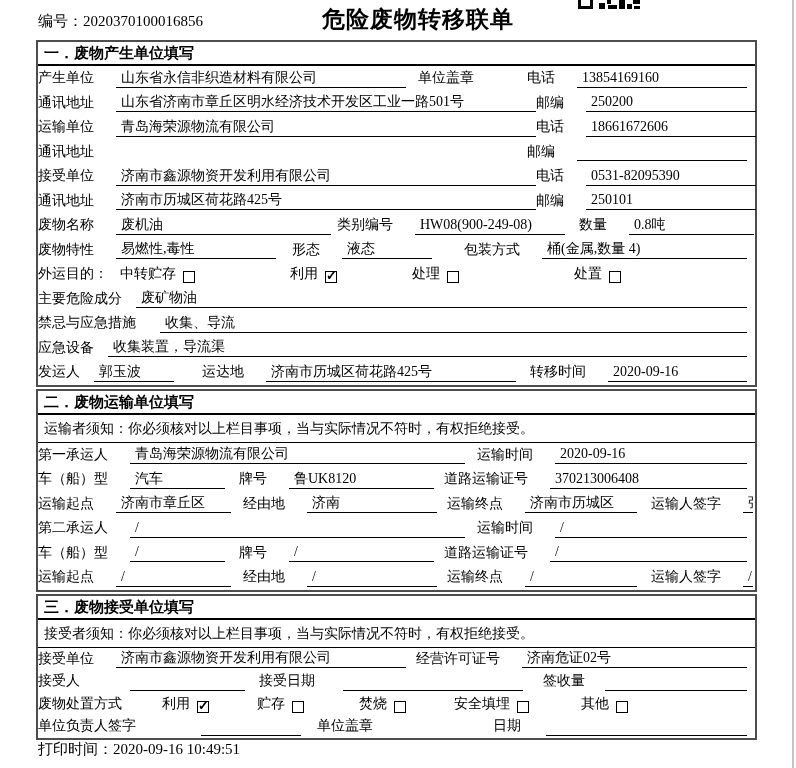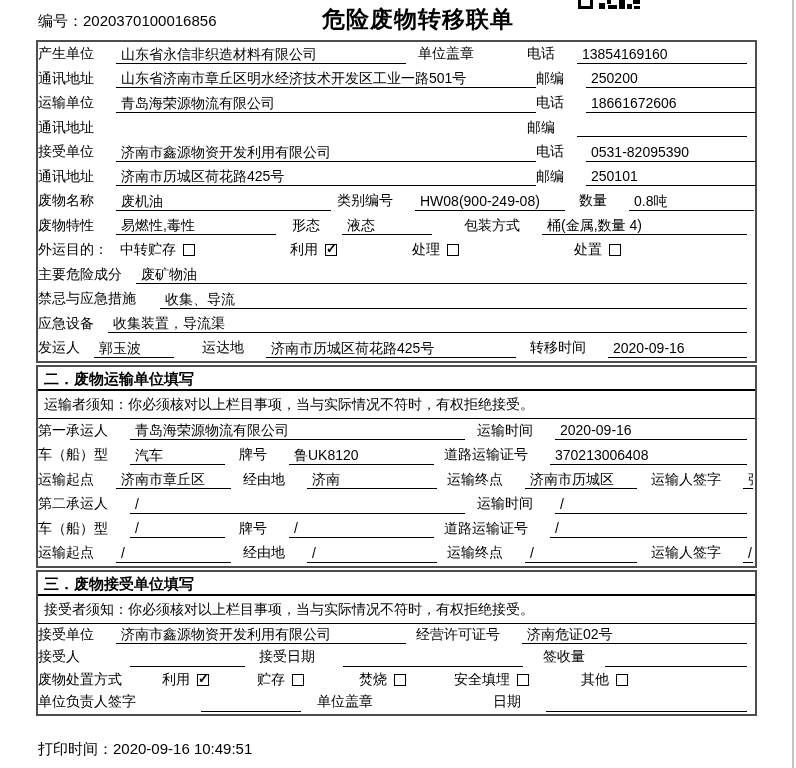--- a/index.html
+++ b/index.html
@@ -1,19 +1,19 @@
 <!DOCTYPE html>
 <html><head>
 <meta charset="utf-8">
 <style>
   * { margin:0; padding:0; box-sizing:border-box; }
   html,body { background:#ffffff; }
   .page {
     position:relative; width:796px; height:768px; background:#fff;
-    font-family:Liberation Sans, sans-serif;
+    font-family:Liberation Serif, serif;
     font-size:14px; color:#000; overflow:hidden;
   }
   .edge-line { position:absolute; top:0; right:2px; width:2px; height:768px; background:#c4c4c4; }
   .qr-frag { position:absolute; left:578px; top:0; width:62px; height:9px; }
   .hdr { position:relative; height:40px; }
   .serial { position:absolute; left:38px; top:12px; font-size:15px; white-space:nowrap; }
   .doc-title { position:absolute; left:0; right:0; top:4px; text-align:center; padding-left:40px;
     font-size:23px; font-weight:bold; letter-spacing:1px; }
   .form { position:absolute; left:36px; top:40px; width:721px; }
   .sec { border:2px solid #4d4d4d; background:#fff; }
@@ -22,21 +22,21 @@
     font-weight:bold; font-size:15px; padding-left:6px; }
   .notice { height:28px; line-height:27px; border-bottom:1px solid #000; padding-left:6px; white-space:nowrap; }
   .row { display:flex; align-items:center; padding:0 8px 0 0; white-space:nowrap; }
   .s1 .row { height:24.5px; }
   .s2 .row { height:24.5px; }
   .s3 .row { height:22.5px; }
   .lbl { flex:none; }
   .fld { flex:none; border-bottom:1px solid #000; height:19px; line-height:18px;
     padding:0 5px; margin-left:22px; overflow:hidden; }
   .grow { flex:1 1 auto; }
-  .opt { display:flex; align-items:center; }
+  .opt { display:flex; align-items:flex-end; }
   .cb { width:12px; height:12px; border:1px solid #000; margin-left:7px;
     position:relative; flex:none; }
   .cb.checked::after { content:"✓"; position:absolute; left:0px; top:-4px; font-size:13px; font-weight:bold; }
   .print-line { position:absolute; left:38px; top:740px; font-size:15px; white-space:nowrap; }
   .w80{width:80px}.w90{width:90px}.w95{width:95px}.w100{width:100px}.w112{width:112px}
   .w115{width:115px}.w125{width:125px}.w130{width:130px}.w145{width:145px}.w150{width:150px}
   .w160{width:160px}.w170{width:170px}.w180{width:180px}.w215{width:215px}.w250{width:250px}
   .w290{width:290px}.w335{width:335px}.w420{width:420px}
   .ml6{margin-left:6px}.ml8{margin-left:24px}.ml10{margin-left:10px}.ml12{margin-left:12px}
   .ml14{margin-left:14px}.ml16{margin-left:16px}.ml18{margin-left:32px}.ml20{margin-left:20px}
@@ -68,20 +68,21 @@
   <div class="hdr">
     <div class="serial">
       <span>编号：</span><span>2020370100016856</span>
     </div>
     <div class="doc-title">危险废物转移联单</div>
   </div>
 
   <div class="form">
 
     <div class="sec s1">
+      <div class="sec-title">一．废物产生单位填写</div>
 
       <div class="row">
         <span class="lbl">产生单位</span>
         <span class="fld w290">山东省永信非织造材料有限公司</span>
         <span class="lbl ml12">单位盖章</span>
         <span class="lbl mlauto">电话</span>
         <span class="fld w170">13854169160</span>
       </div>
 
       <div class="row">

